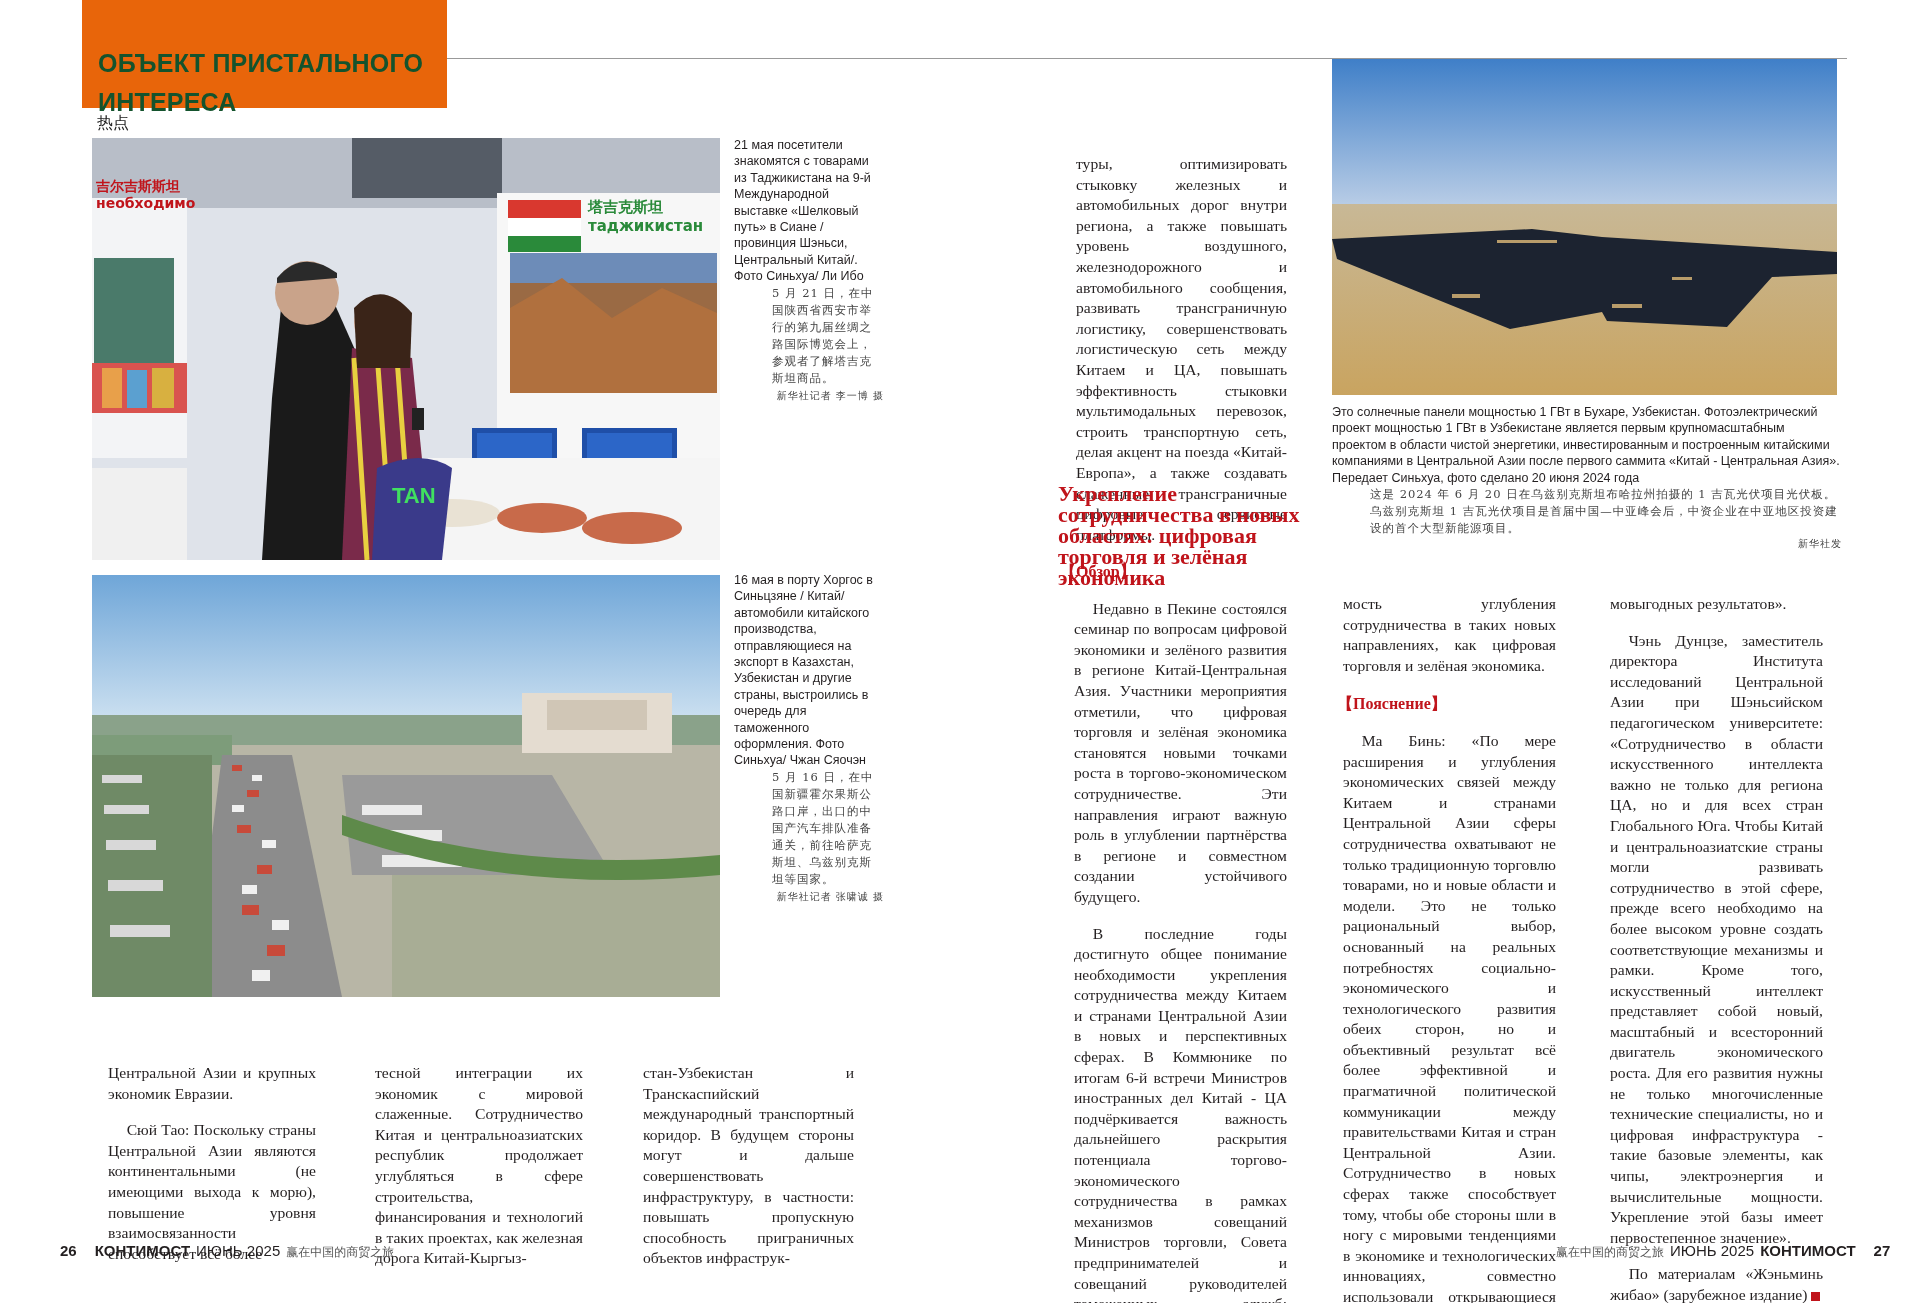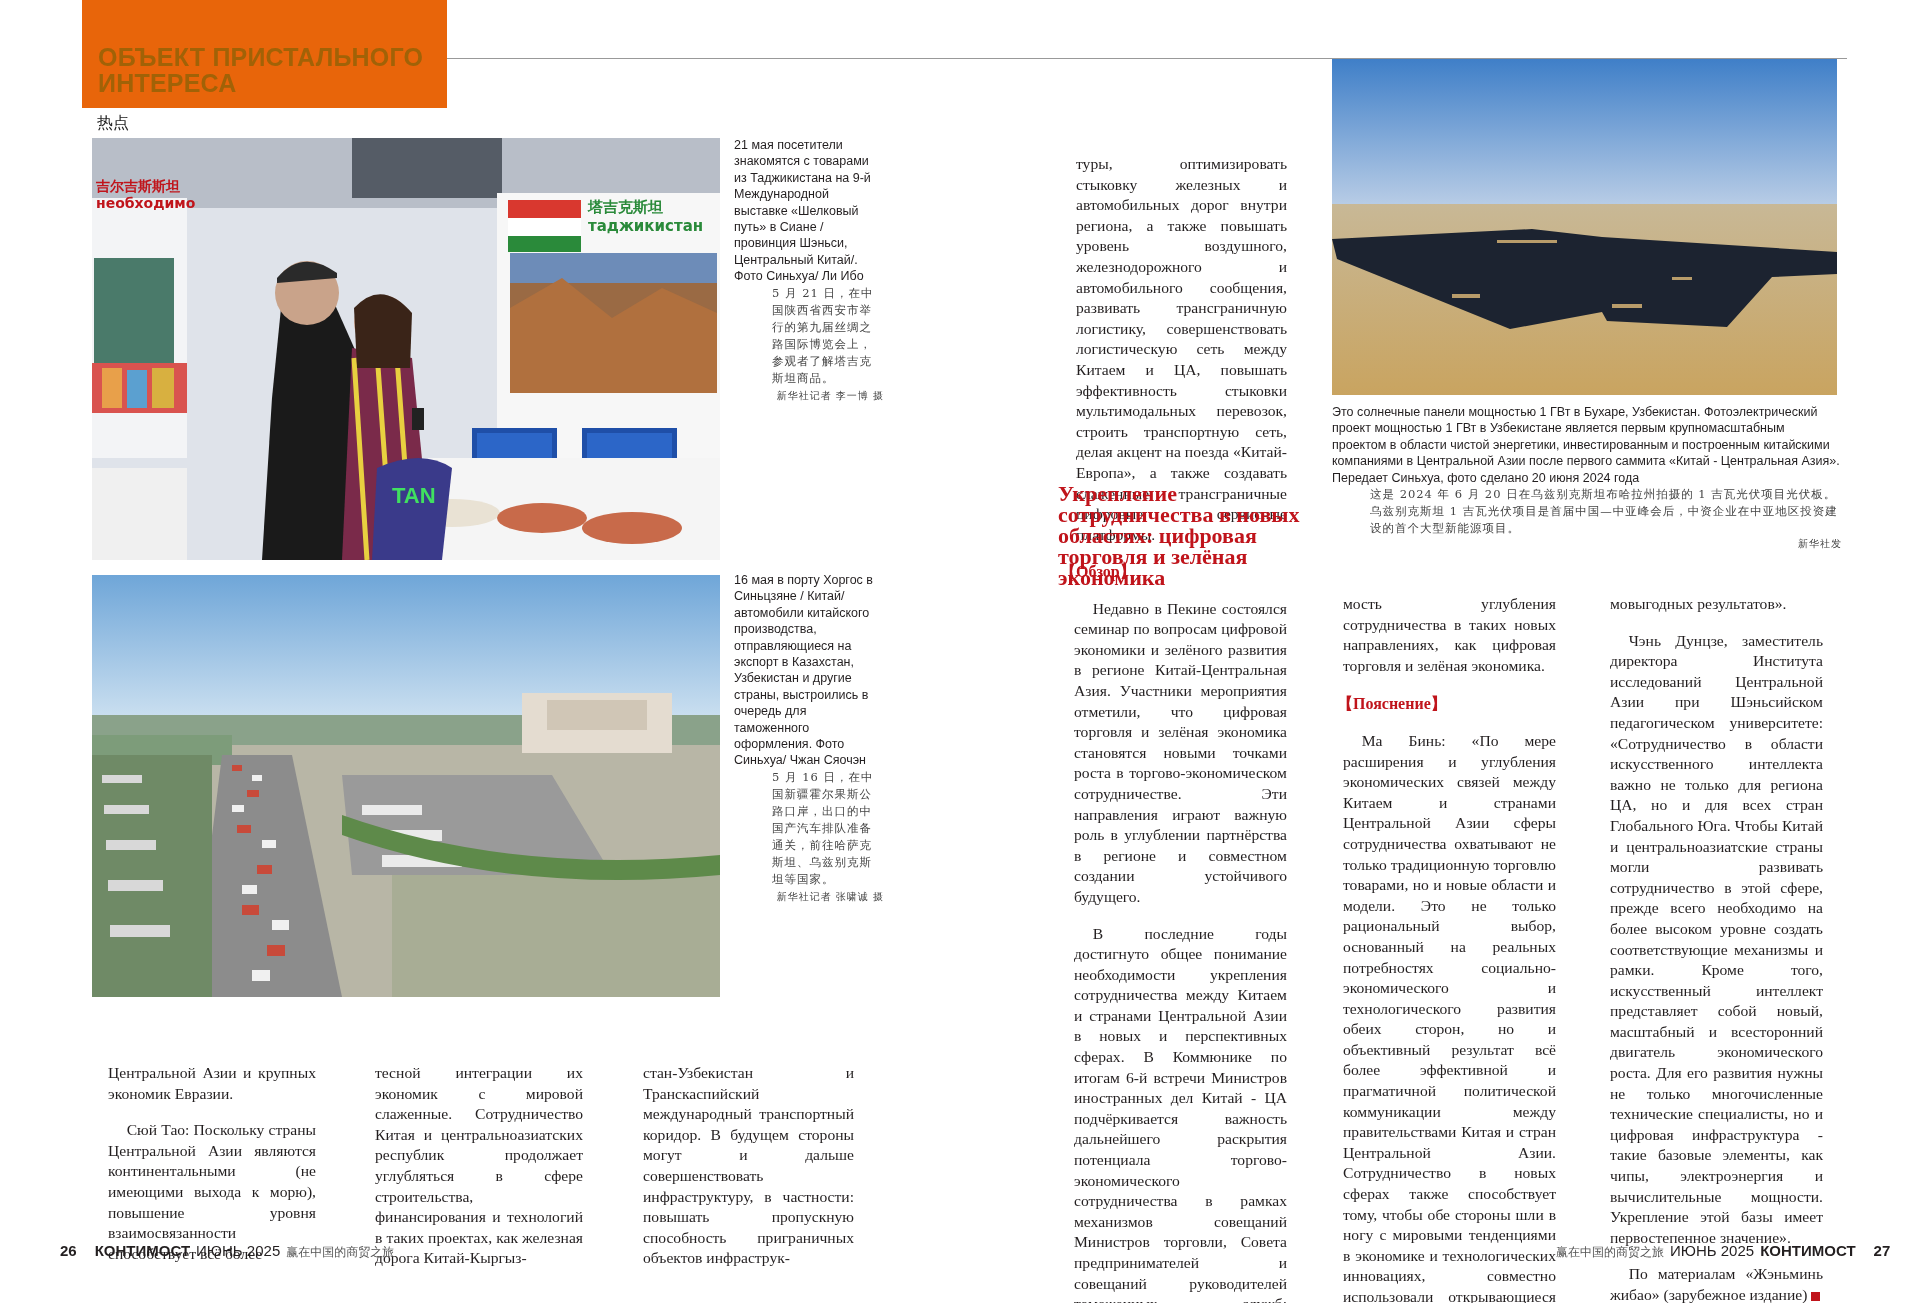--- a/index.html
+++ b/index.html
@@ -1,20 +1,20 @@
 <!DOCTYPE html>
 <html><head>
 <meta charset="utf-8">
 <style>
   html, body { margin:0; padding:0; background:#fff; }
   body { width:1920px; height:1303px; position:relative; overflow:hidden; font-family:"Liberation Serif", serif; color:#231f20; }
   .abs { position:absolute; }
   
   #section-tab { left:82px; top:0; width:365px; height:108px; background:#e8650a; }
-  #section-title { left:98px; top:44px; width:345px; color:#a16207; font-family:"Liberation Sans", sans-serif; font-weight:bold; font-size:25px; line-height:26px; letter-spacing:0.2px; }
+  #section-title { left:98px; top:44px; width:345px; color:#14532d; font-family:"Liberation Sans", sans-serif; font-weight:bold; font-size:25px; line-height:39px; letter-spacing:0.2px; }
   #header-rule { left:447px; top:58px; width:1400px; height:1px; background:#999; }
   #section-sub { left:97px; top:113px; font-family:"DejaVu Sans", sans-serif; font-size:16px; color:#222; }
 
   
   .photo { overflow:hidden; }
   #photo-expo { left:92px; top:138px; width:628px; height:422px; }
   #photo-port { left:92px; top:575px; width:628px; height:422px; }
   #photo-solar { left:1332px; top:59px; width:505px; height:336px; }
 
   

